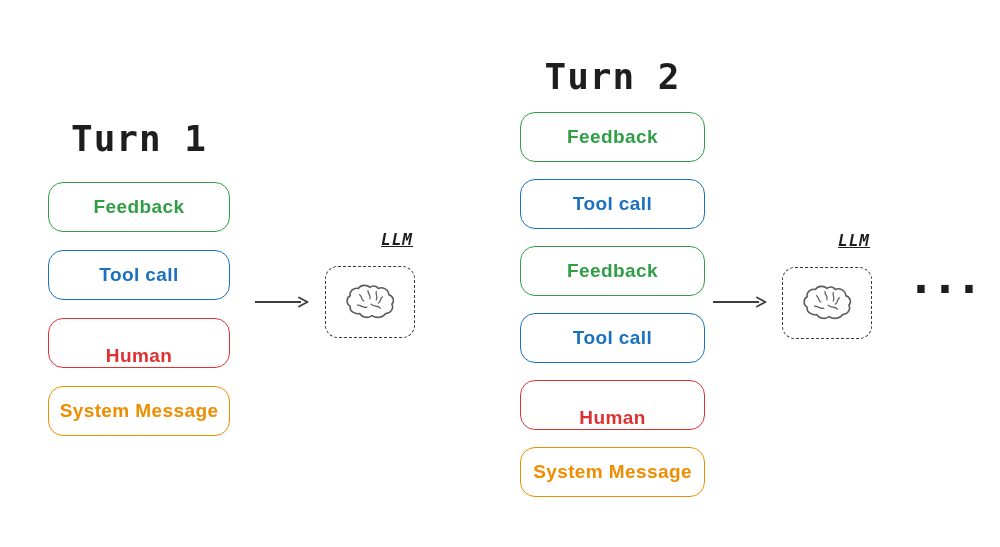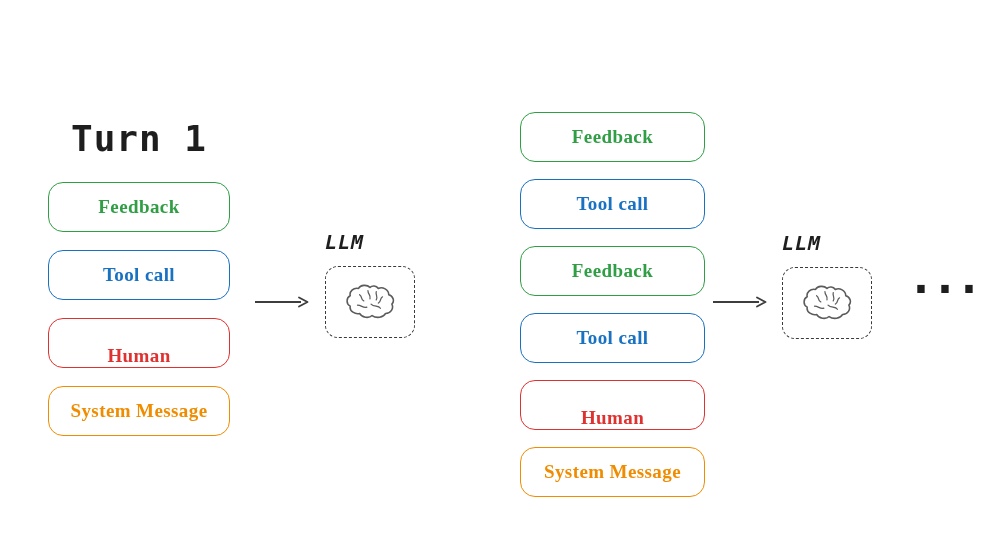--- a/index.html
+++ b/index.html
@@ -20,34 +20,34 @@
 
   
   .stack{position:absolute;display:flex;flex-direction:column;}
   .msg{
     height:48px;
     border:1.7px solid #999;
     border-radius:15px;
     background:#ffffff;
     display:flex;align-items:center;justify-content:center;
     font-size:19px;font-weight:600;letter-spacing:.4px;
-    font-family:Liberation Serif, serif;
+    font-family:Liberation Sans, sans-serif;
   }
   .msg[data-color="green"]{border-color:var(--green);color:var(--green);}
   .msg[data-color="blue"]{border-color:var(--blue);color:var(--blue);}
   .msg[data-color="red"]{border-color:var(--red);color:var(--red);align-items:flex-end;}
   .msg[data-color="orange"]{border-color:var(--orange);color:var(--orange);}
 
   
   .llm-label{
     position:absolute;
     font-family:"DejaVu Sans Mono",monospace;
     font-style:italic;font-weight:700;
-    font-size:20px;color:var(--ink,#1e1e1e);
-    text-align:left;letter-spacing:1px;
+    font-size:16px;color:var(--ink,#1e1e1e);
+    text-align:right;letter-spacing:1px;text-decoration:underline;
   }
   .llm-box{
     position:absolute;
     width:88px;height:70px;
     border:1.6px dashed #3a3a3a;
     border-radius:13px;
     background:#ffffff;
     display:flex;align-items:center;justify-content:center;
   }
 
@@ -89,20 +89,21 @@
   </svg>
 
   <div class="llm-label" style="left:325px;top:230px;width:88px;">LLM</div>
   <div class="llm-box" style="left:325px;top:266px;">
     <svg width="50" height="40" viewBox="0 0 48 38">
       <path d="M24 5 c-3 -3 -9 -2.5 -11 1 c-5 -1 -9 3 -8 7 c-4 2 -4 8 0 10 c-1 5 5 8 9 7 c2 4 9 5 12 2 c4 3 11 2 13 -2 c5 0 8 -5 6 -9 c3 -3 1 -8 -3 -9 c0 -5 -6 -8 -10 -6 c-2 -3 -6 -3 -8 -1 z" fill="#ffffff" stroke="#5b5b5b" stroke-width="1.5" stroke-linejoin="round"></path>
       <path d="M14 12 c3 2 1 5 4 6 M22 8 c0 4 3 4 2 8 M30 9 c-1 3 2 5 0 8 M36 14 c-3 2 -1 5 -4 6 M12 22 c4 0 5 3 9 2 M25 21 c3 3 7 1 9 4" fill="none" stroke="#5b5b5b" stroke-width="1.2" stroke-linecap="round"></path>
     </svg>
   </div>
 
+  <div class="turn-title" style="left:520px;top:56px;width:185px;">Turn 2</div>
 
   <div class="stack" style="left:520px;top:112px;width:185px;gap:17px;">
     <div class="msg" data-color="green">
       <span>Feedback</span>
     </div>
     <div class="msg" data-color="blue">
       <span>Tool call</span>
     </div>
     <div class="msg" data-color="green">
       <span>Feedback</span>

